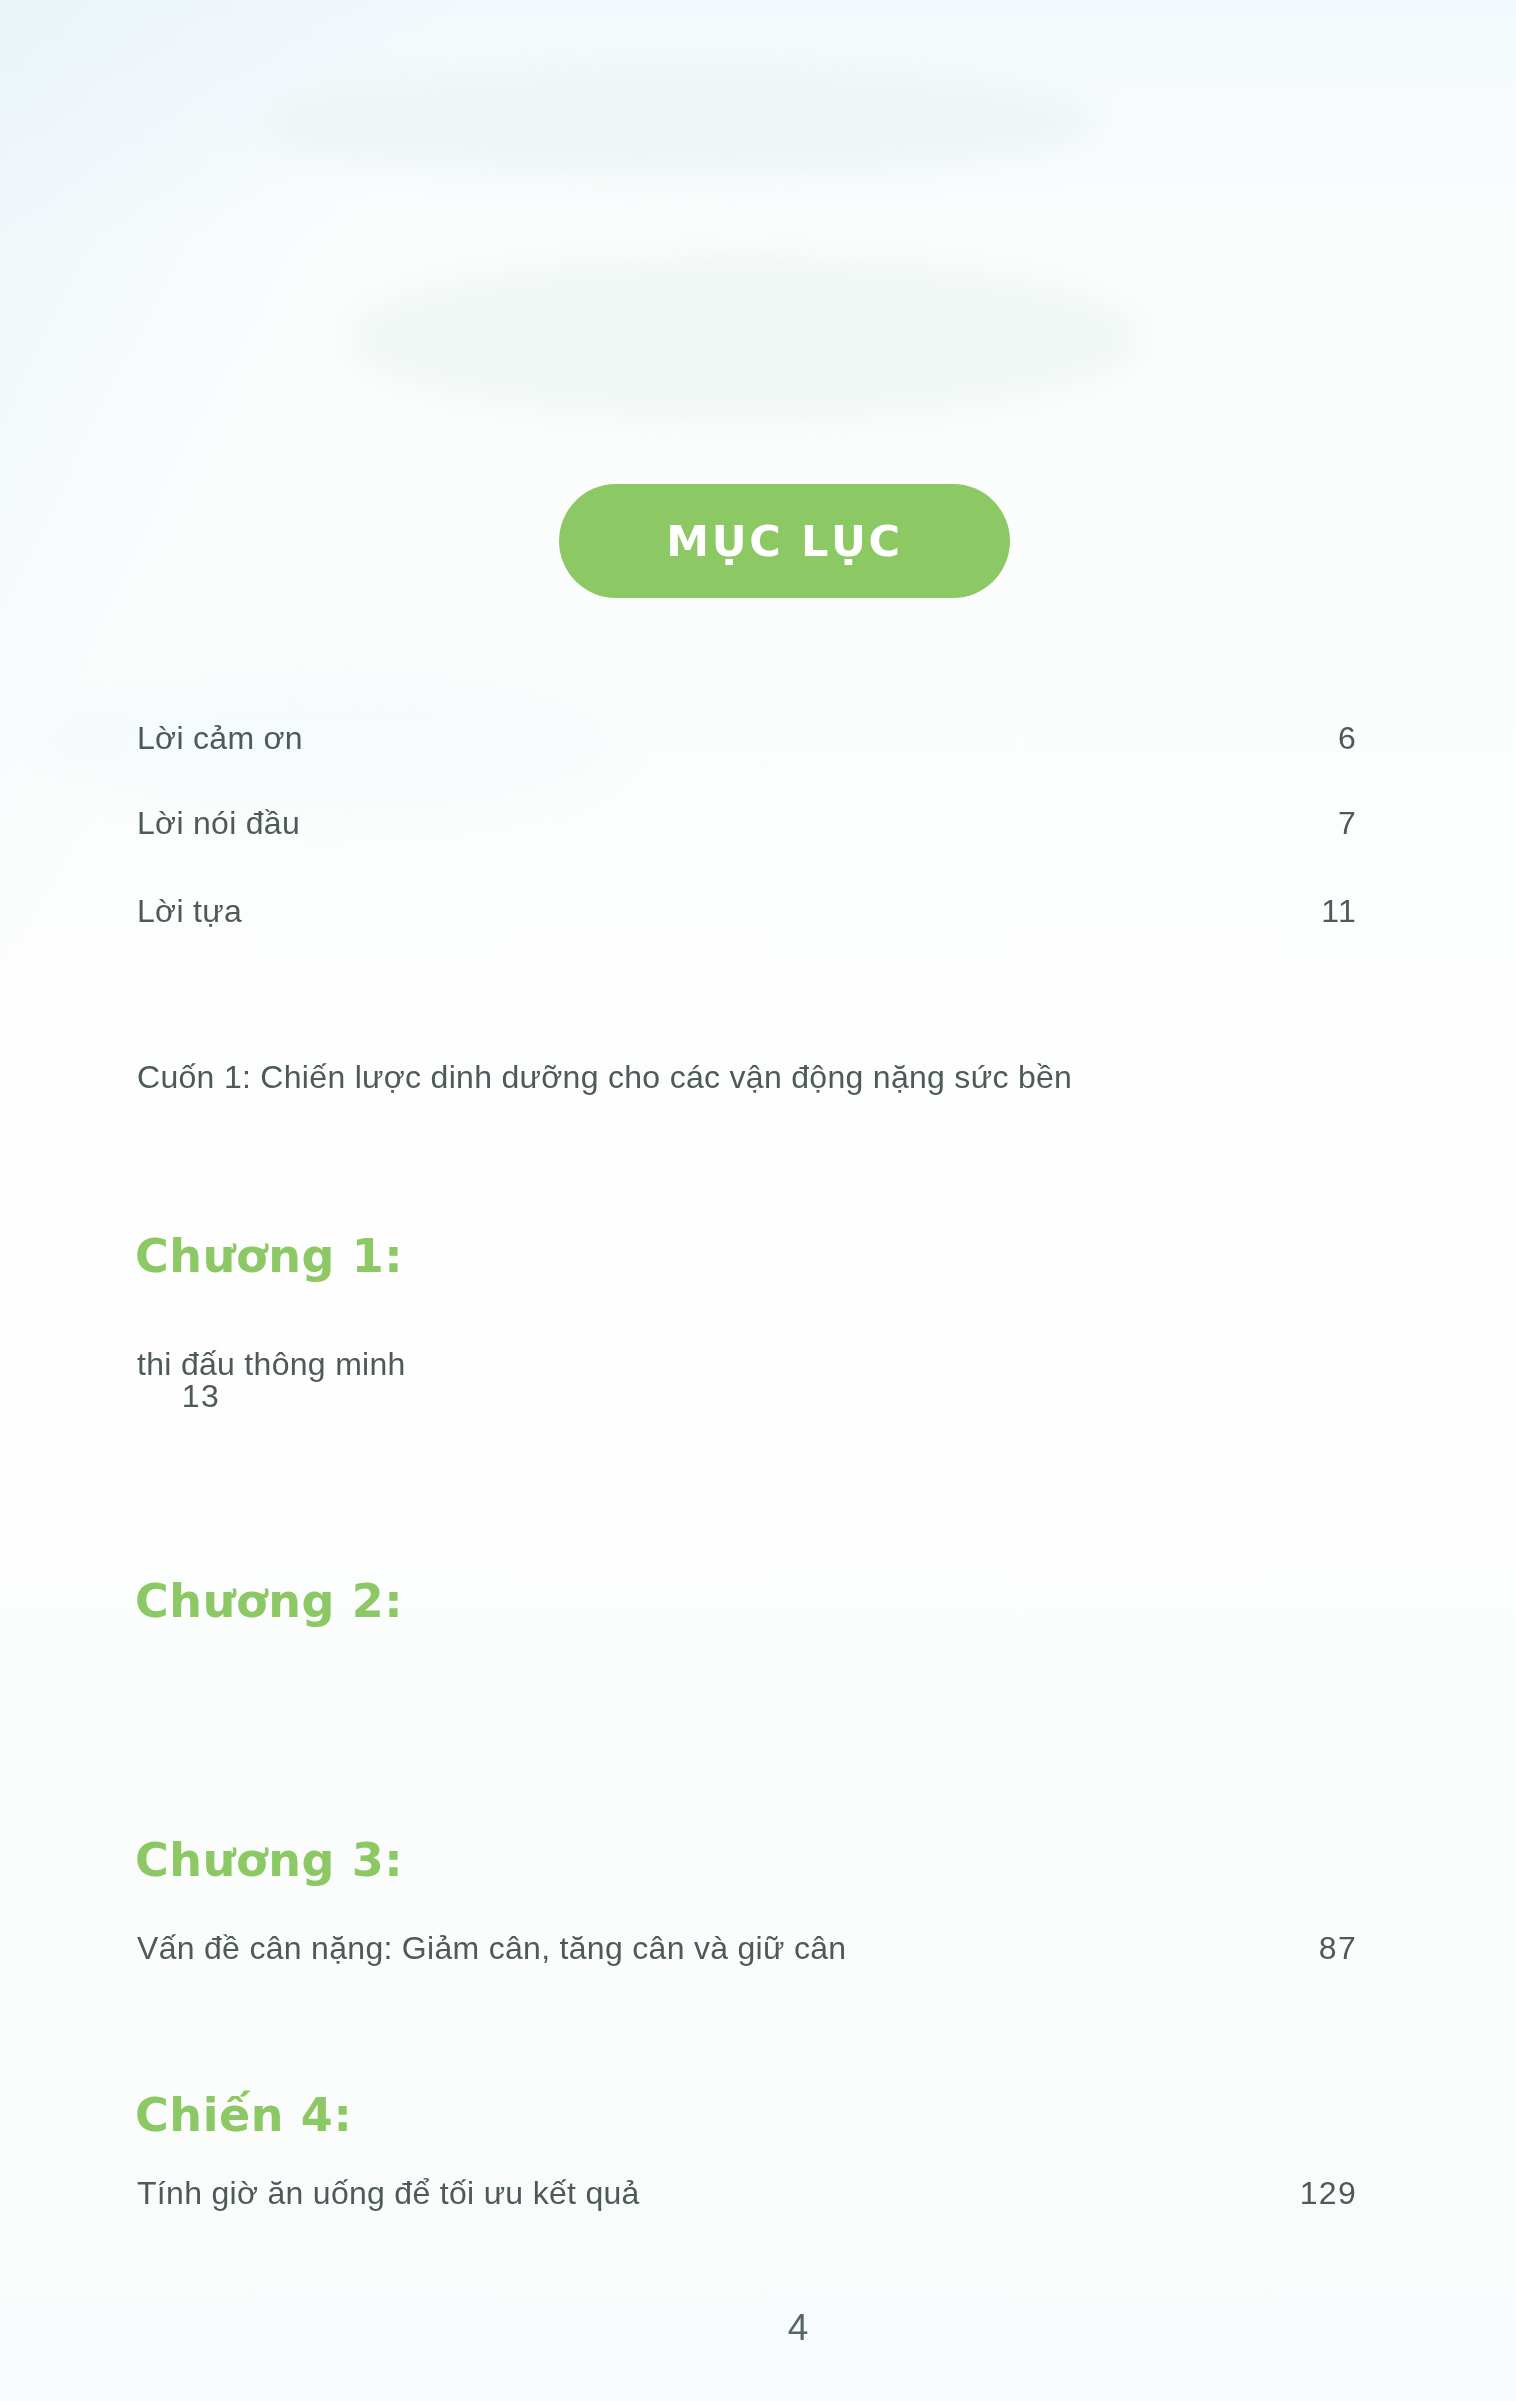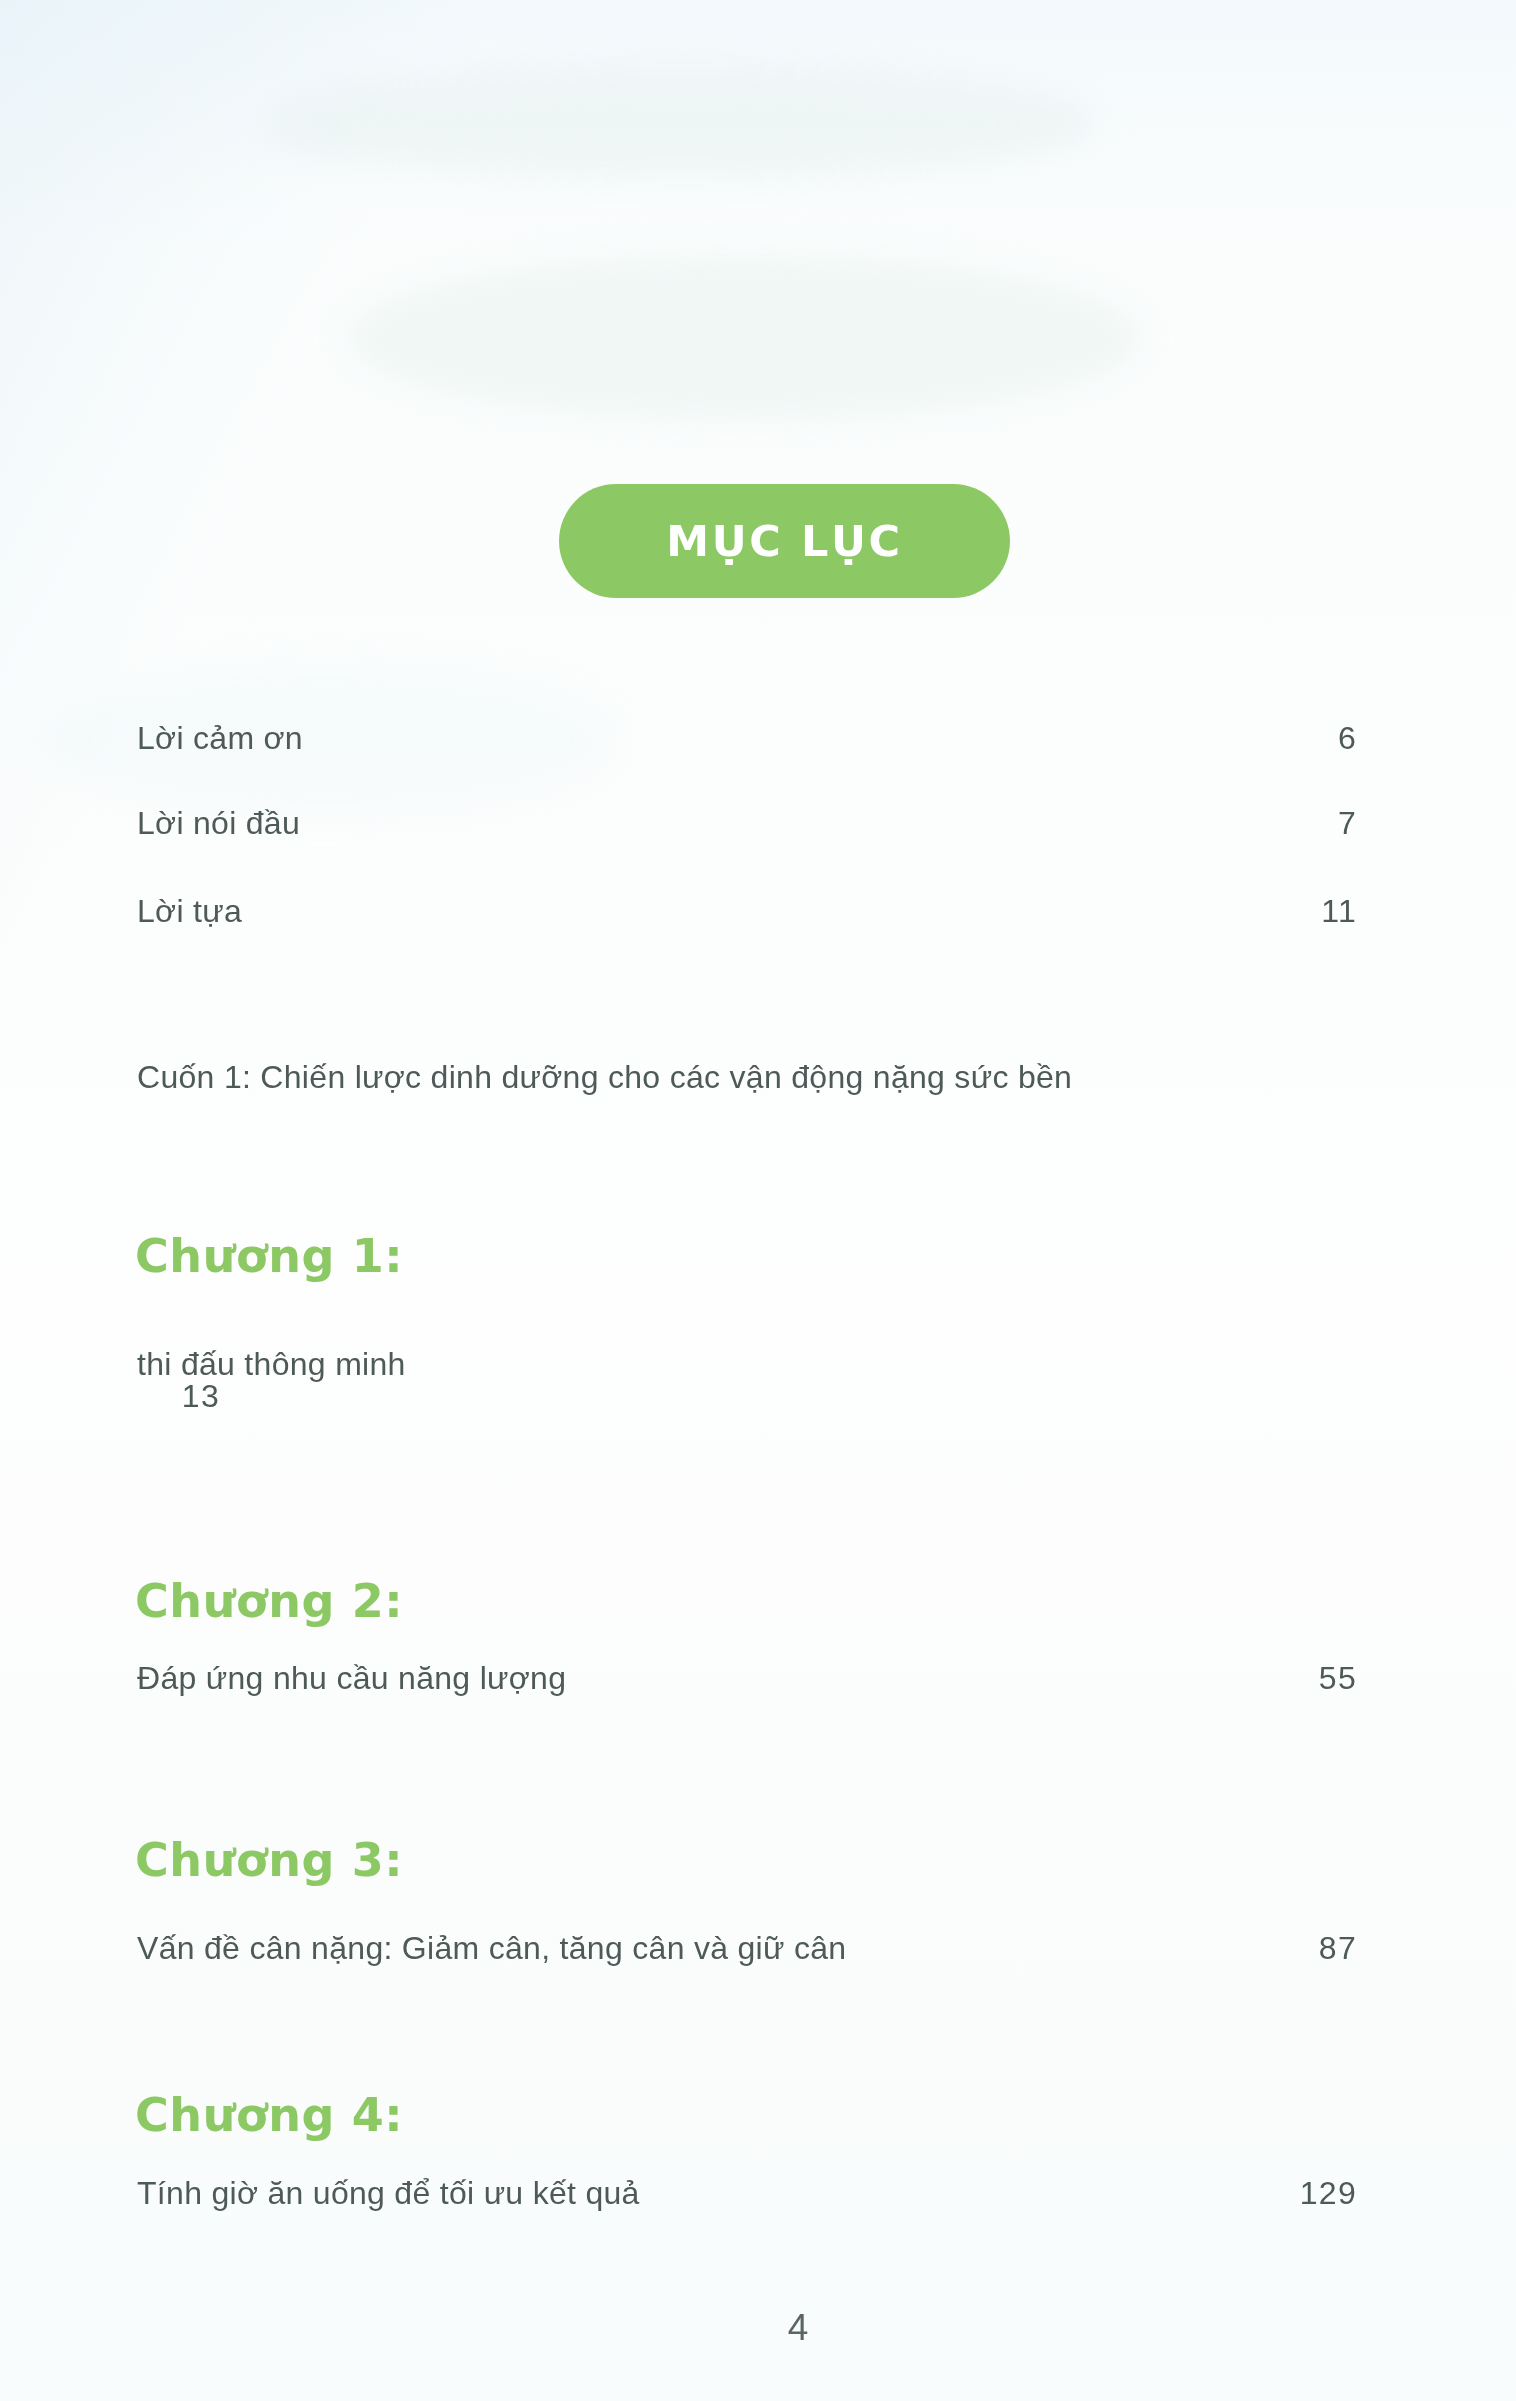--- a/index.html
+++ b/index.html
@@ -84,32 +84,28 @@
     <span>Cuốn 1: Chiến lược dinh dưỡng cho các vận động nặng sức bền</span>
   </div>
 
   <div class="chapter-heading" style="top:1233px;">Chương 1:</div>
   <div class="row" style="top:1348px;flex-direction:column;">
     <span>thi đấu thông minh</span>
     <span class="pg">13</span>
   </div>
 
   <div class="chapter-heading" style="top:1578px;">Chương 2:</div>
-  <div class="row" style="top:1662px;">
-    <span>Đáp ứng nhu cầu năng lượng</span>
-    <span class="pg">55</span>
-  </div>
 
   <div class="chapter-heading" style="top:1837px;">Chương 3:</div>
   <div class="row" style="top:1924px;margin-top:8px;">
     <span>Vấn đề cân nặng: Giảm cân, tăng cân và giữ cân</span>
     <span class="pg">87</span>
   </div>
 
-  <div class="chapter-heading" style="top:2092px;">Chương 4:</div>
+  <div class="chapter-heading" style="top:2092px;">Chiến 4:</div>
   <div class="row" style="top:2177px;">
     <span>Tính giờ ăn uống để tối ưu kết quả</span>
     <span class="pg">129</span>
   </div>
 
   <div class="folio">4</div>
 
 </div>
 
 

